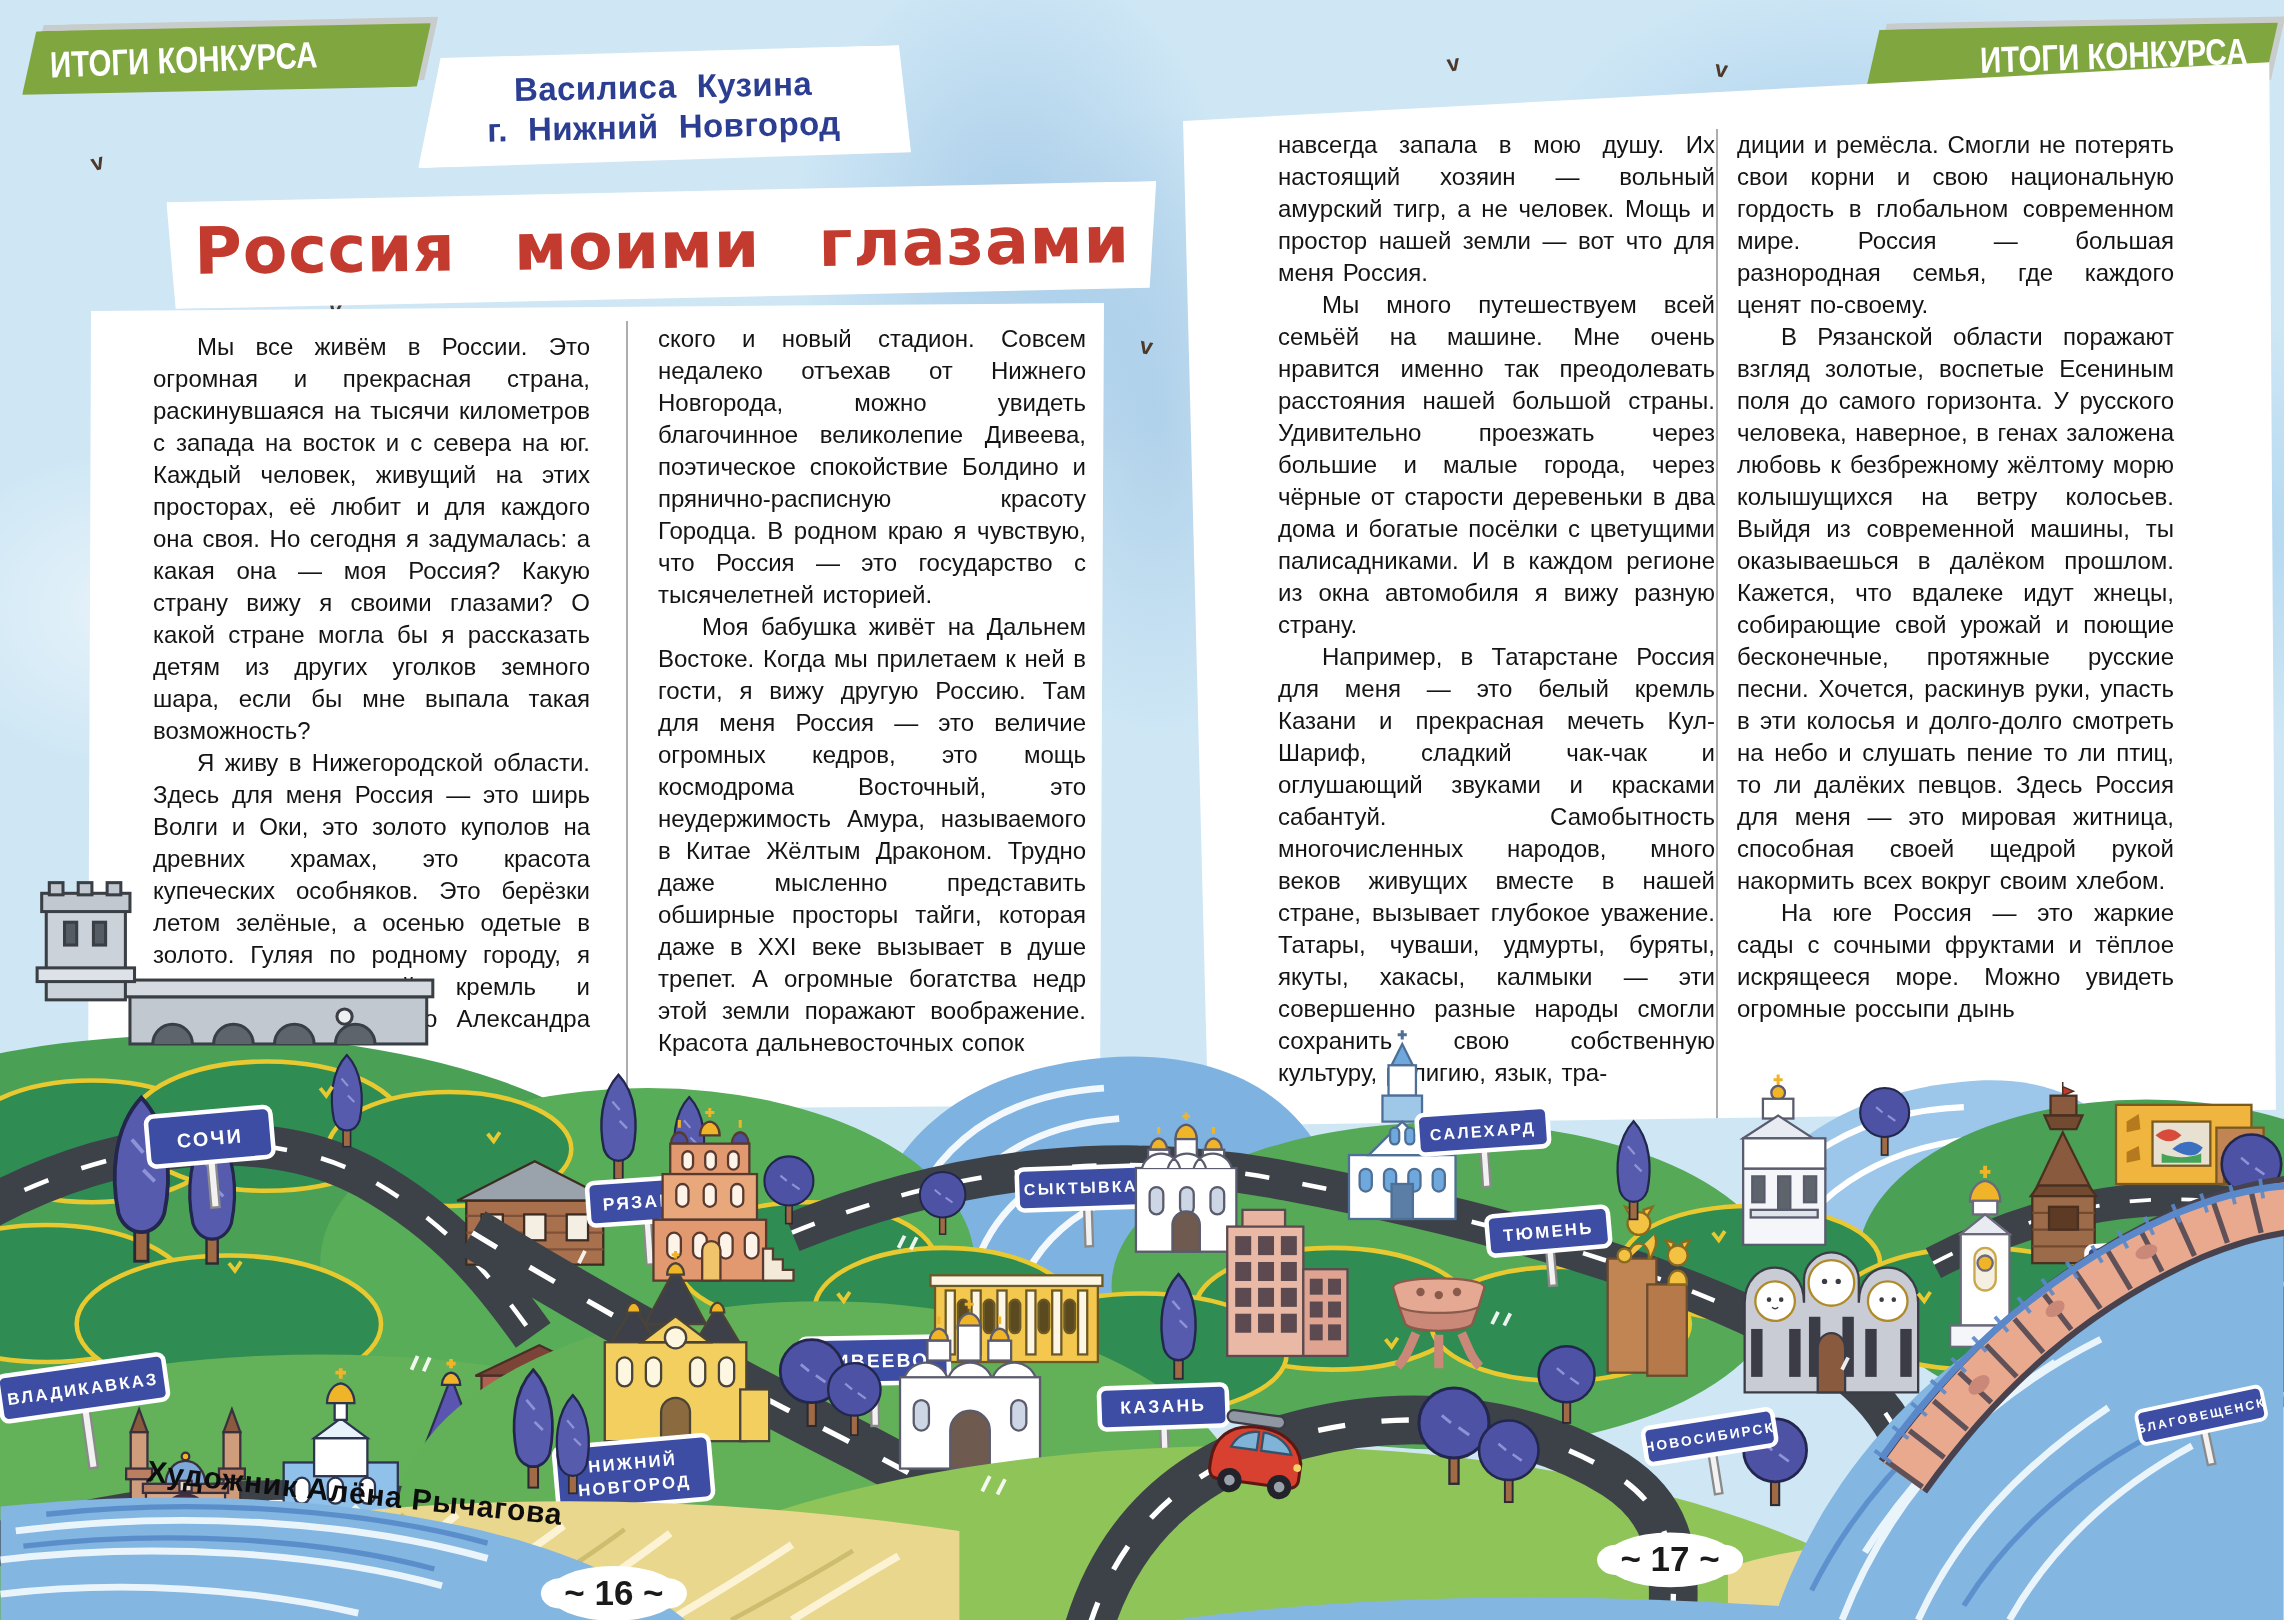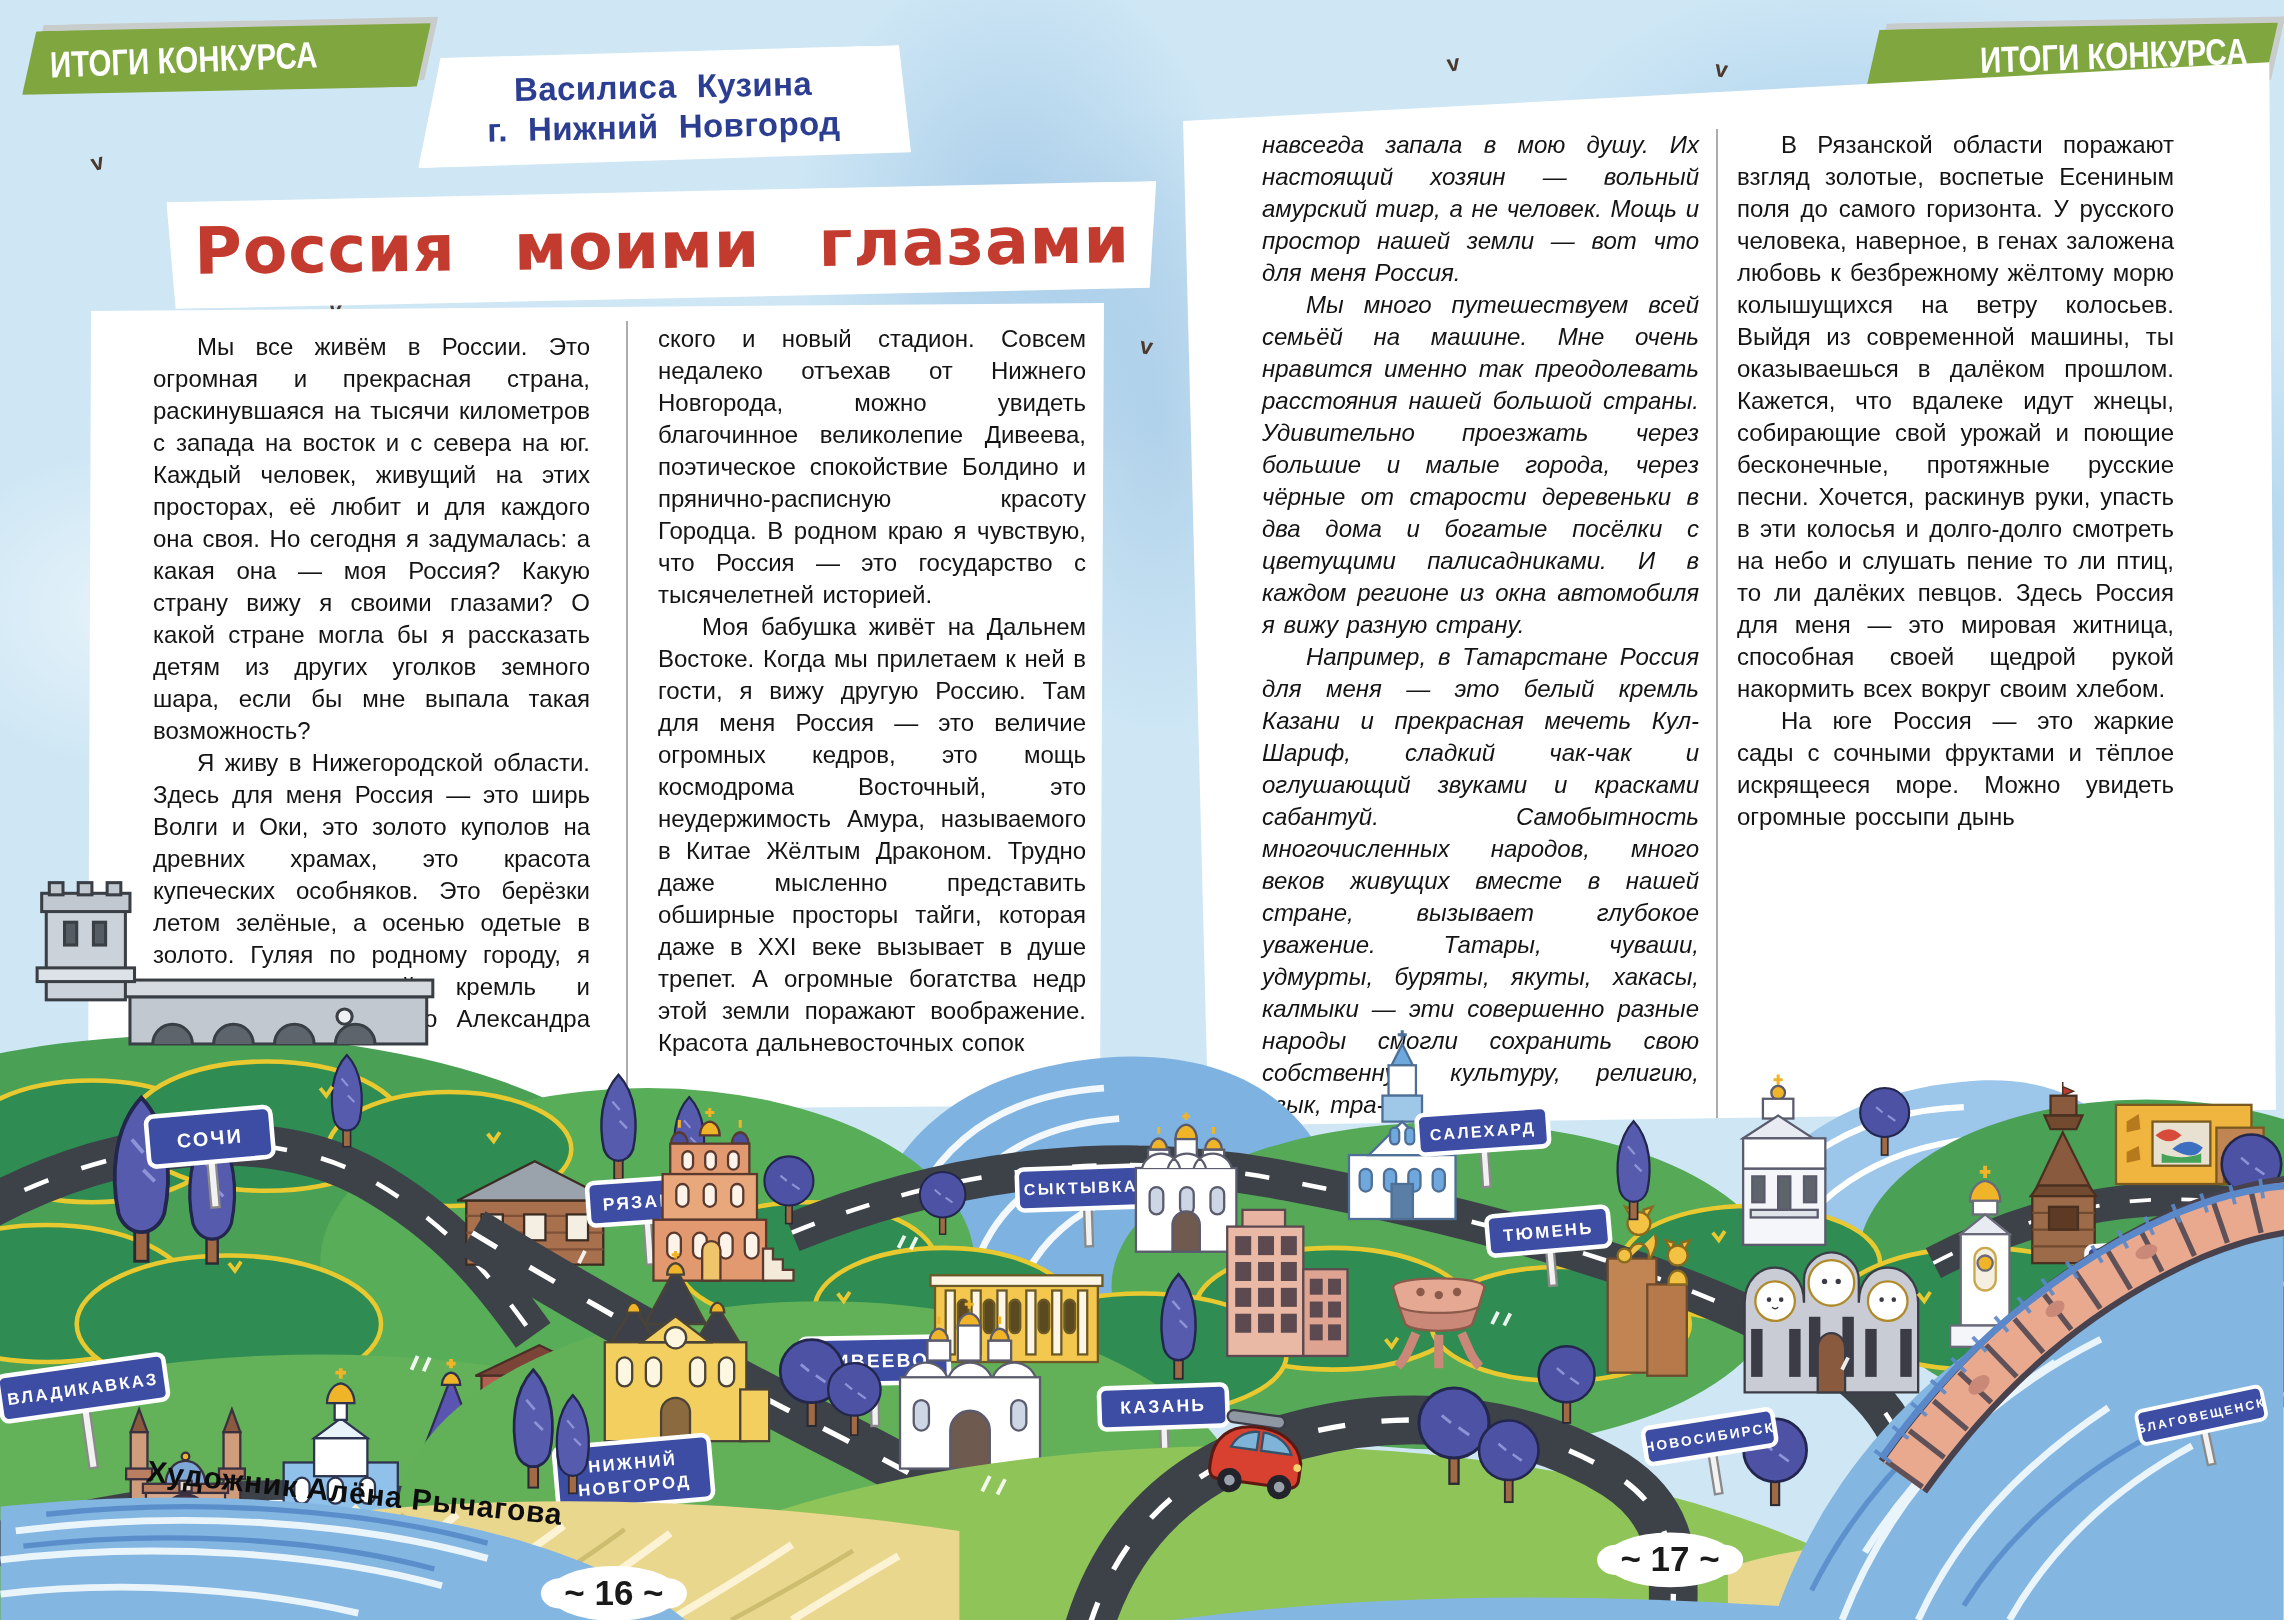--- a/index.html
+++ b/index.html
@@ -97,27 +97,28 @@
     <p class="ind">Я живу в Нижегородской области. Здесь для меня Россия — это ширь Волги и Оки, это золото куполов на древних храмах, это красота купеческих особняков. Это берёзки летом зелёные, а осенью одетые в золото. Гуляя по родному городу, я вижу нижегородский кремль и ярмарку, собор святого Александра Нев-</p>
   </div>
   <div class="vline" style="left:538px;top:18px;height:770px;"></div>
   <div class="col" style="left:570px;top:20px;width:428px;">
     <p>ского и новый стадион. Совсем недалеко отъехав от Нижнего Новгорода, можно увидеть благочинное великолепие Дивеева, поэтическое спокойствие Болдино и прянично-расписную красоту Городца. В родном краю я чувствую, что Россия — это государство с тысячелетней историей.</p>
     <p class="ind">Моя бабушка живёт на Дальнем Востоке. Когда мы прилетаем к ней в гости, я вижу другую Россию. Там для меня Россия — это величие огромных кедров, это мощь космодрома Восточный, это неудержимость Амура, называемого в Китае Жёлтым Драконом. Трудно даже мысленно представить обширные просторы тайги, которая даже в XXI веке вызывает в душе трепет. А огромные богатства недр этой земли поражают воображение. Красота дальневосточных сопок</p>
   </div>
 </div>
 
 <div class="textbox box-right">
-  <div class="col" style="left:90px;top:70px;width:437px;font-style:italic;">
+  <div class="col" style="left:106px;top:70px;width:437px;">
     <p>навсегда запала в мою душу. Их настоящий хозяин — вольный амурский тигр, а не человек. Мощь и простор нашей земли — вот что для меня Россия.</p>
     <p class="ind">Мы много путешествуем всей семьёй на машине. Мне очень нравится именно так преодолевать расстояния нашей большой страны. Удивительно проезжать через большие и малые города, через чёрные от старости деревеньки в два дома и богатые посёлки с цветущими палисадниками. И в каждом регионе из окна автомобиля я вижу разную страну.</p>
     <p class="ind">Например, в Татарстане Россия для меня — это белый кремль Казани и прекрасная мечеть Кул-Шариф, сладкий чак-чак и оглушающий звуками и красками сабантуй. Самобытность многочисленных народов, много веков живущих вместе в нашей стране, вызывает глубокое уважение. Татары, чуваши, удмурты, буряты, якуты, хакасы, калмыки — эти совершенно разные народы смогли сохранить свою собственную культуру, религию, язык, тра-</p>
   </div>
   <div class="vline" style="left:544px;top:70px;height:991px;"></div>
   <div class="col" style="left:565px;top:70px;width:437px;">
+    <p>диции и ремёсла. Смогли не потерять свои корни и свою национальную гордость в глобальном современном мире. Россия — большая разнородная семья, где каждого ценят по-своему.</p>
     <p class="ind">В Рязанской области поражают взгляд золотые, воспетые Есениным поля до самого горизонта. У русского человека, наверное, в генах заложена любовь к безбрежному жёлтому морю колышущихся на ветру колосьев. Выйдя из современной машины, ты оказываешься в далёком прошлом. Кажется, что вдалеке идут жнецы, собирающие свой урожай и поющие бесконечные, протяжные русские песни. Хочется, раскинув руки, упасть в эти колосья и долго-долго смотреть на небо и слушать пение то ли птиц, то ли далёких певцов. Здесь Россия для меня — это мировая житница, способная своей щедрой рукой накормить всех вокруг своим хлебом.</p>
     <p class="ind">На юге Россия — это жаркие сады с сочными фруктами и тёплое искрящееся море. Можно увидеть огромные россыпи дынь</p>
   </div>
 </div>
 
 <svg viewBox="0 0 3000 1029" style="position:absolute;left:0;top:837px;width:2284px;height:783px;" xmlns="http://www.w3.org/2000/svg">
   <defs>
     <g id="cypress">
       <rect x="-7" y="62" width="14" height="48" fill="#a06a44" stroke="#2a2a35" stroke-width="3"></rect>
       <path d="M0,-62 C30,-30 32,22 24,60 C15,86 -15,86 -24,60 C-32,22 -30,-30 0,-62 Z" fill="#565bae" stroke="#23264d" stroke-width="4"></path>

